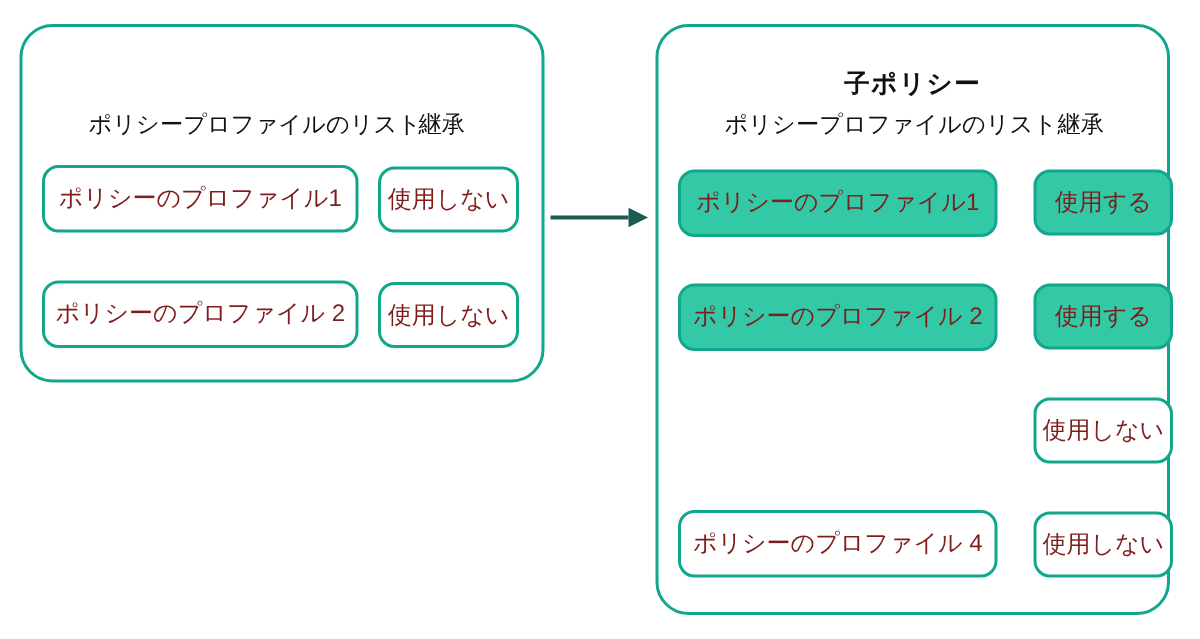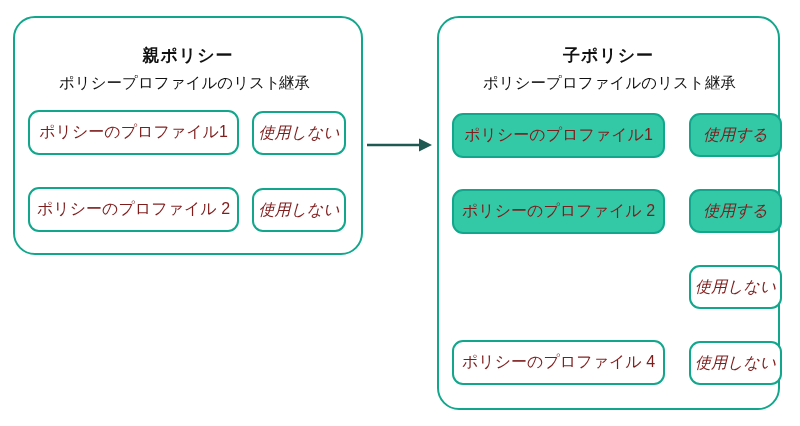--- a/index.html
+++ b/index.html
@@ -43,36 +43,35 @@
     background: #ffffff;
     display: flex;
     align-items: center;
     justify-content: center;
     font-size: 16px;
     white-space: nowrap;
     color: #7f1d1d;
   }
   .pill.filled { background: #34c9a6; }
   .pill.profile { height: 45px; }
-  .pill.inherit { height: 44px; font-style: italic; }
+  .pill.inherit { height: 44px; }
   .panel-parent .pill.profile { left: 13px;  width: 211px; }
   .panel-parent .pill.inherit { left: 237px; width: 94px; }
   .panel-child  .pill.profile { left: 13px;  width: 213px; }
   .panel-child  .pill.inherit { left: 250px; width: 93px; }
   .arrow-wrap {
     position: absolute;
     left: 366px; top: 134px;
     width: 68px; height: 22px;
   }
 </style>
 </head>
 <body>
 
 <div class="panel panel-parent">
-  <div class="panel-title">親ポリシー</div>
   <div class="col-label list-label">ポリシープロファイルのリスト</div>
   <div class="col-label inherit-label">継承</div>
 
   <div class="pill profile" style="top:92px">ポリシーのプロファイル1</div>
   <div class="pill inherit" style="top:93px">使用しない</div>
 
   <div class="pill profile" style="top:169px">ポリシーのプロファイル 2</div>
   <div class="pill inherit" style="top:170px">使用しない</div>
 </div>
 

